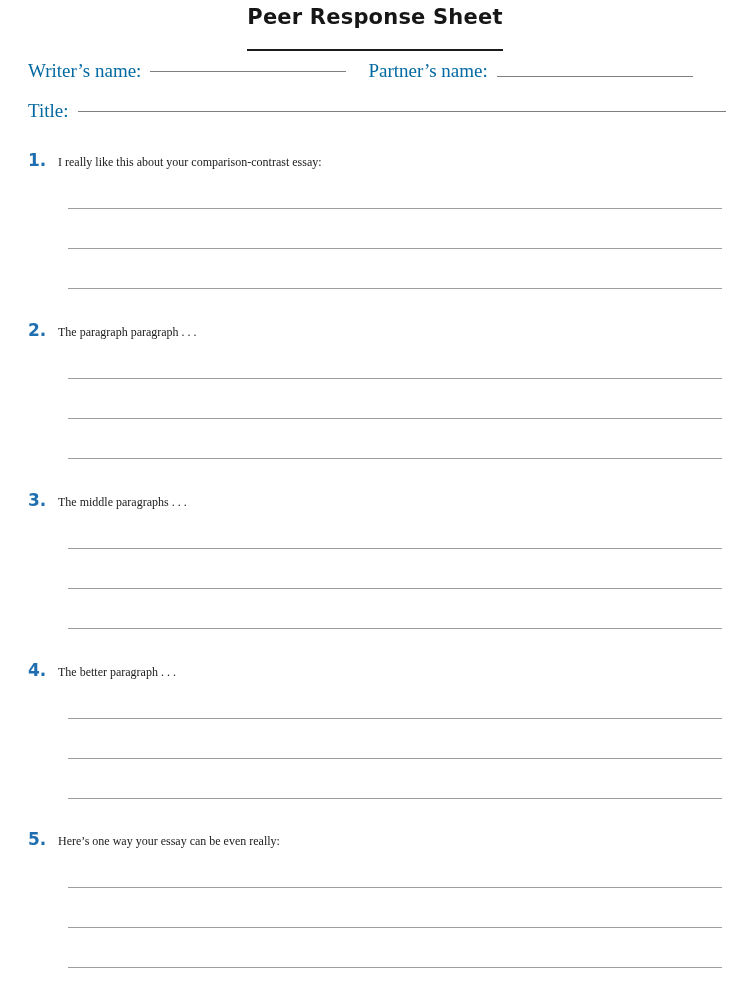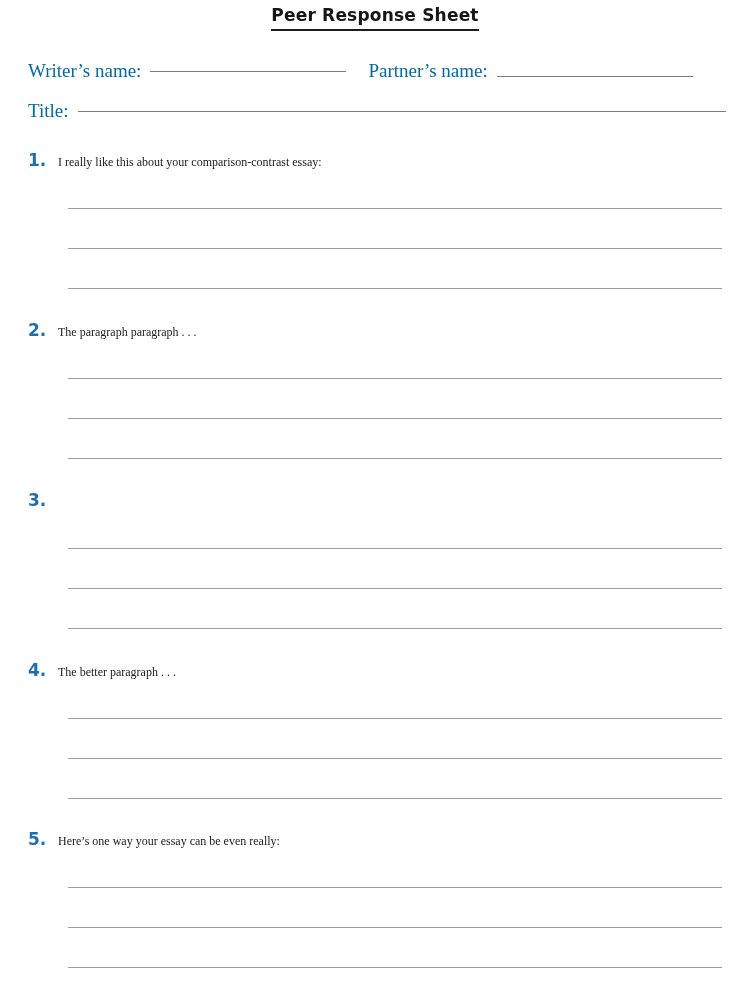--- a/index.html
+++ b/index.html
@@ -26,24 +26,24 @@
     position: absolute;
     top: 5px;
     left: 0;
     width: 750px;
     text-align: center;
   }
   .title {
     display: inline-block;
     font-family: "DejaVu Sans", sans-serif;
     font-weight: bold;
-    font-size: 17px;
+    font-size: 21px;
     letter-spacing: .2px;
     color: #161616;
-    padding-bottom: 4px;
+    padding-bottom: 20px;
     border-bottom: 2px solid #1c1c1c;
   }
 
   
   .field-row {
     position: absolute;
     left: 28px;
     width: 694px;
     height: 24px;
     display: flex;
@@ -171,20 +171,21 @@
   </div>
   <div class="rules rules-2">
     <div class="rule-line"></div>
     <div class="rule-line"></div>
     <div class="rule-line"></div>
   </div>
 
   <div class="item item-3">
     <div class="item-head">
       <span class="item-num">3.</span>
+      <span class="item-text">The middle paragraphs . . .</span>
     </div>
   </div>
   <div class="rules rules-3">
     <div class="rule-line"></div>
     <div class="rule-line"></div>
     <div class="rule-line"></div>
   </div>
 
   <div class="item item-4">
     <div class="item-head">

